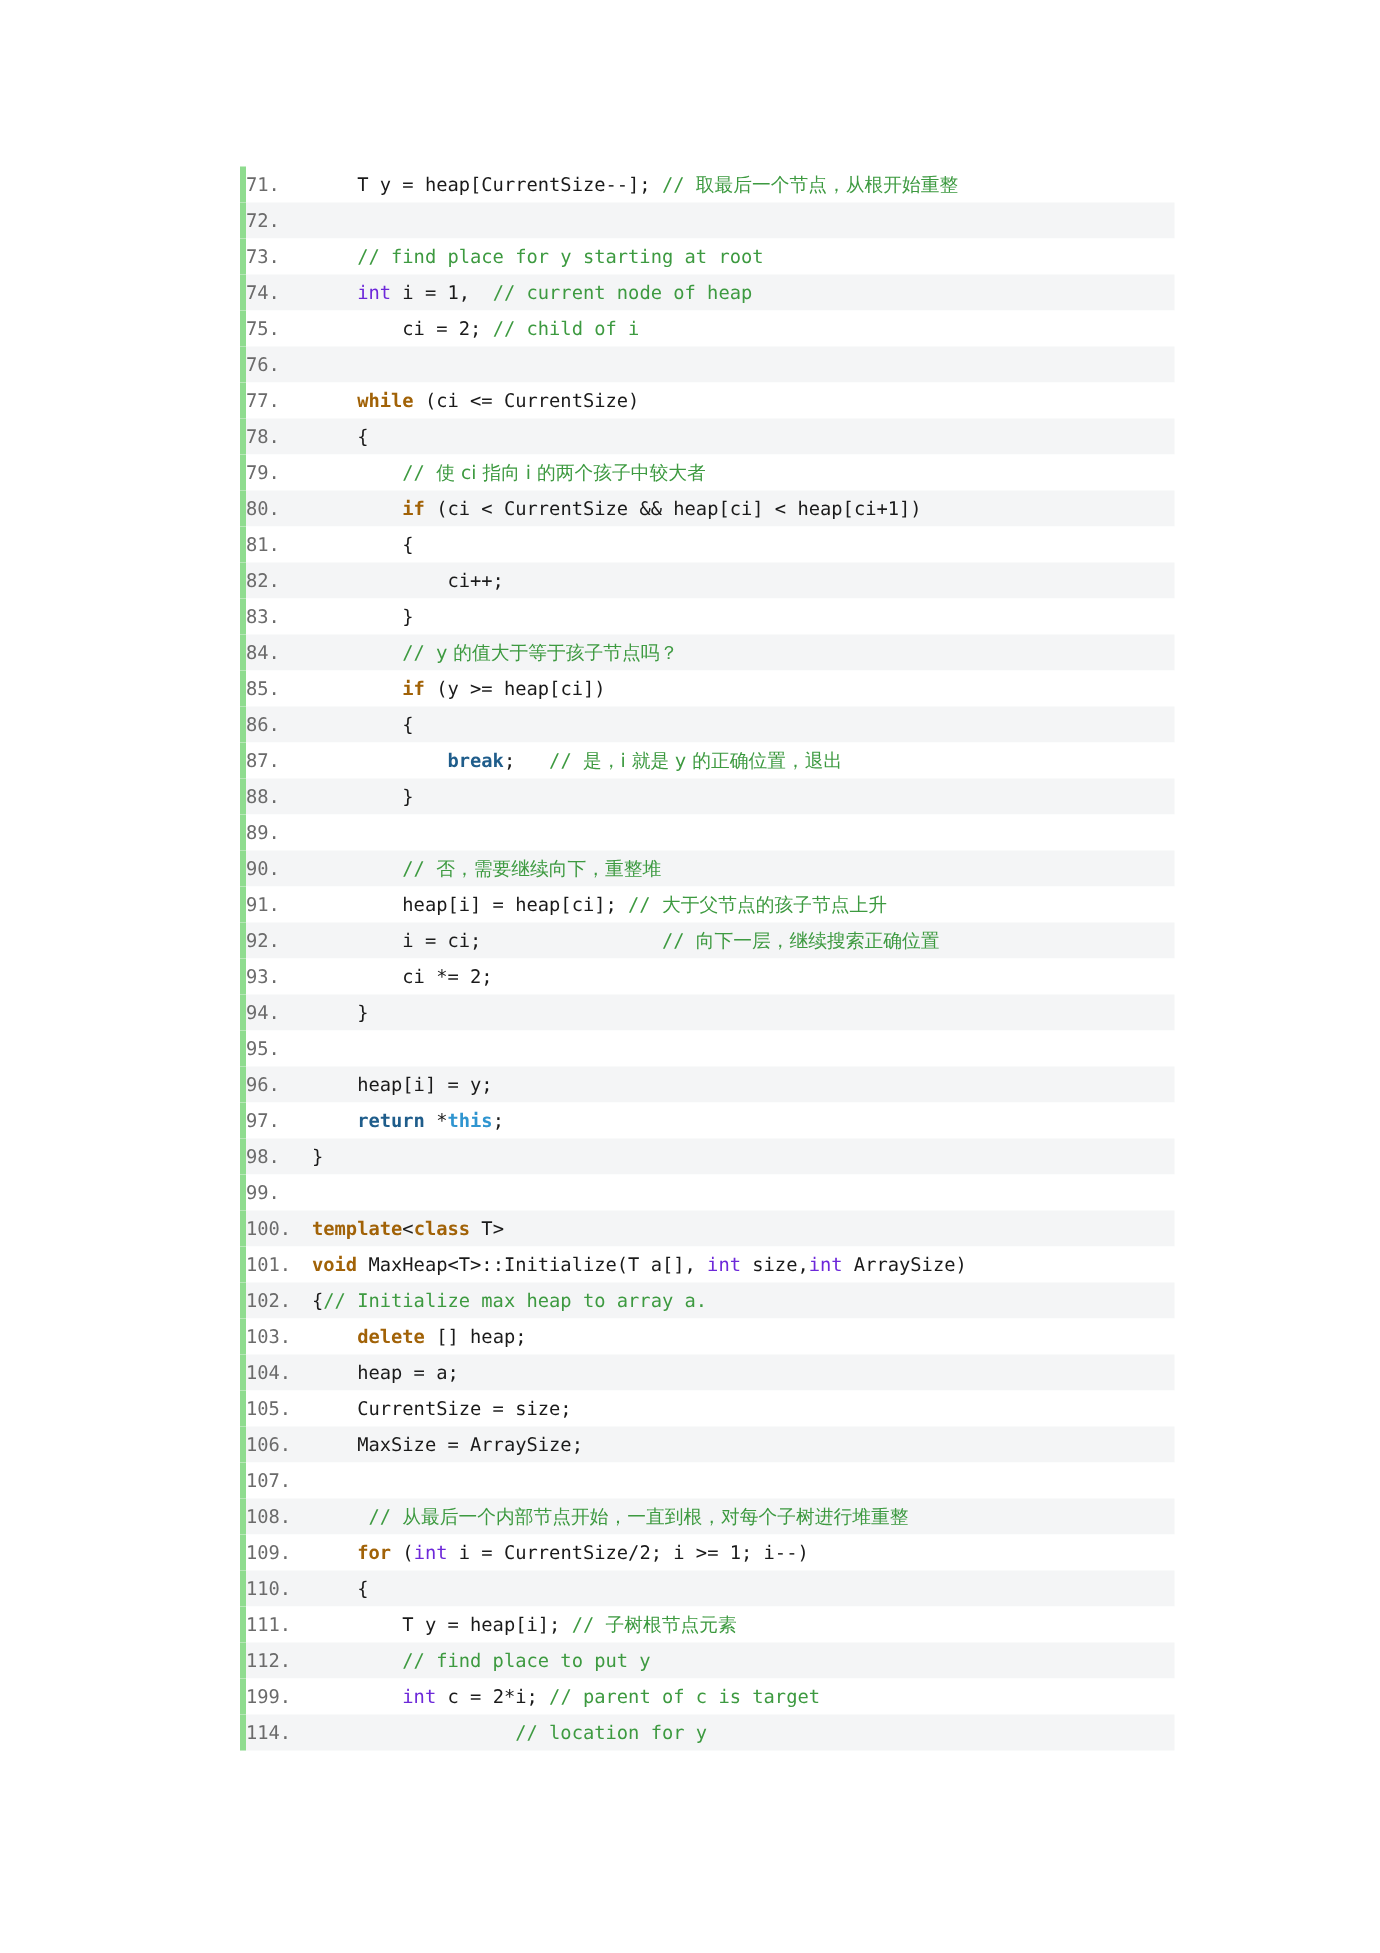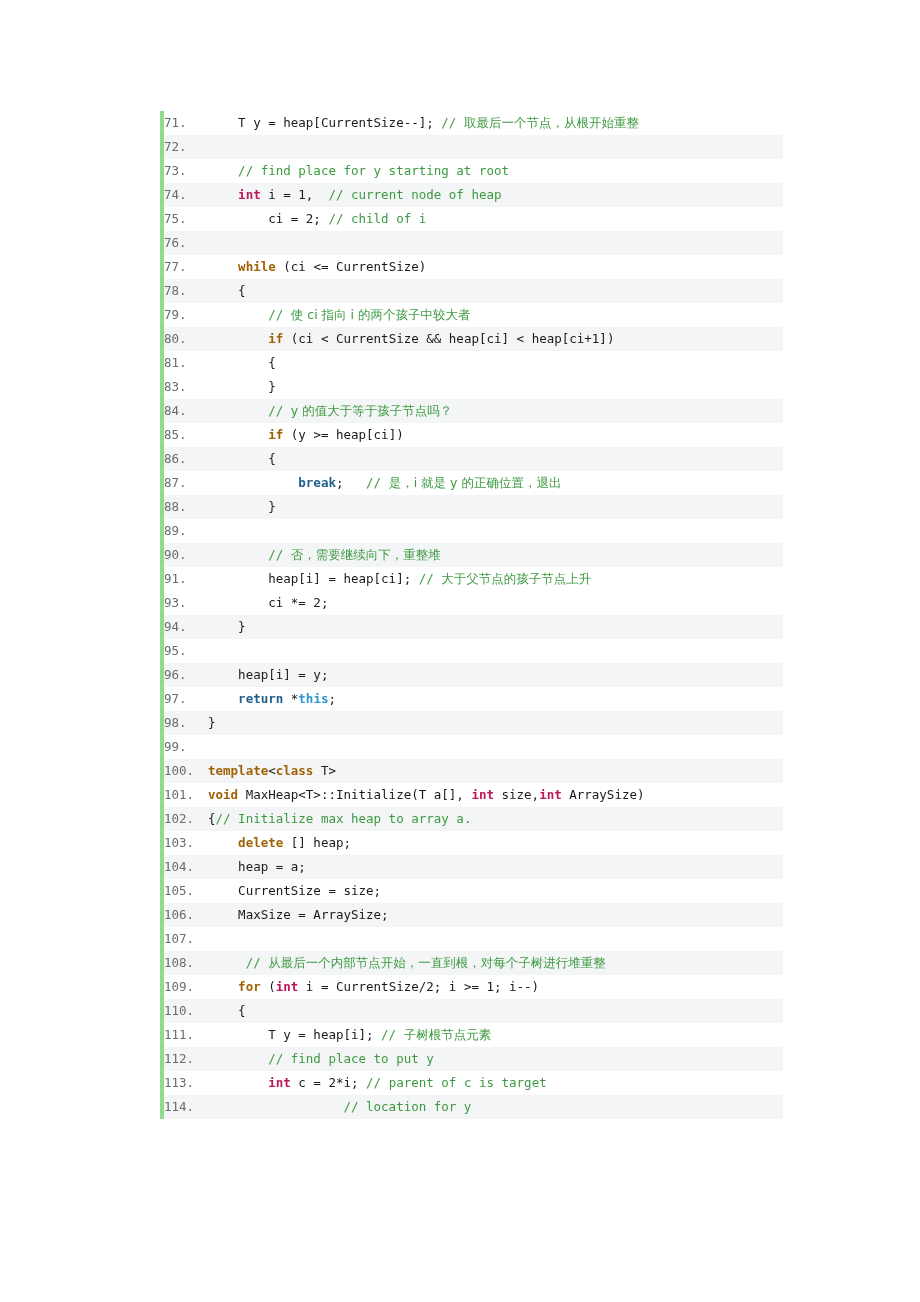--- a/index.html
+++ b/index.html
@@ -47,63 +47,65 @@
     font-size: 12.5px;
     color: #1a1a1a;
     font-family: "DejaVu Sans Mono", "Liberation Mono", monospace;
   }
 
   
   .tok-plain   { color: #1a1a1a; }
   .tok-comment { color: #3d9a40; }
   .tok-cjk     { color: #3d9a40; font-family: "DejaVu Sans", "Liberation Sans", sans-serif; font-size: 12.5px; }
   .tok-kw      { color: #a16207; font-weight: bold; }
-  .tok-kw2     { color: #be185d; font-weight: bold; }
+  .tok-kw2     { color: #6d28d9; font-weight: normal; }
   .tok-kwdark  { color: #1f5d8b; font-weight: bold; }
   .tok-this    { color: #2f95d0; font-weight: bold; }
 </style>
 </head>
 <body>
 
 <div id="code-listing">
     <div class="code-line odd"><span class="line-number">71.</span><span class="line-code"><span class="tok-plain">    T y = heap[CurrentSize--]; </span><span class="tok-comment">// </span><span class="tok-cjk">取最后一个节点，从根开始重整</span></span></div>
     <div class="code-line even"><span class="line-number">72.</span><span class="line-code"><span class="tok-plain"></span></span></div>
     <div class="code-line odd"><span class="line-number">73.</span><span class="line-code"><span class="tok-comment">    // find place for y starting at root</span></span></div>
     <div class="code-line even"><span class="line-number">74.</span><span class="line-code"><span class="tok-plain">    </span><span class="tok-kw2">int</span><span class="tok-plain"> i = 1,  </span><span class="tok-comment">// current node of heap</span></span></div>
     <div class="code-line odd"><span class="line-number">75.</span><span class="line-code"><span class="tok-plain">        ci = 2; </span><span class="tok-comment">// child of i</span></span></div>
     <div class="code-line even"><span class="line-number">76.</span><span class="line-code"><span class="tok-plain"></span></span></div>
     <div class="code-line odd"><span class="line-number">77.</span><span class="line-code"><span class="tok-plain">    </span><span class="tok-kw">while</span><span class="tok-plain"> (ci &lt;= CurrentSize)</span></span></div>
     <div class="code-line even"><span class="line-number">78.</span><span class="line-code"><span class="tok-plain">    {</span></span></div>
     <div class="code-line odd"><span class="line-number">79.</span><span class="line-code"><span class="tok-comment">        // </span><span class="tok-cjk">使 ci 指向 i 的两个孩子中较大者</span></span></div>
     <div class="code-line even"><span class="line-number">80.</span><span class="line-code"><span class="tok-plain">        </span><span class="tok-kw">if</span><span class="tok-plain"> (ci &lt; CurrentSize &amp;&amp; heap[ci] &lt; heap[ci+1])</span></span></div>
     <div class="code-line odd"><span class="line-number">81.</span><span class="line-code"><span class="tok-plain">        {</span></span></div>
+    <div class="code-line even"><span class="line-number">82.</span><span class="line-code"><span class="tok-plain">            ci++;</span></span></div>
     <div class="code-line odd"><span class="line-number">83.</span><span class="line-code"><span class="tok-plain">        }</span></span></div>
     <div class="code-line even"><span class="line-number">84.</span><span class="line-code"><span class="tok-comment">        // </span><span class="tok-cjk">y 的值大于等于孩子节点吗？</span></span></div>
     <div class="code-line odd"><span class="line-number">85.</span><span class="line-code"><span class="tok-plain">        </span><span class="tok-kw">if</span><span class="tok-plain"> (y &gt;= heap[ci])</span></span></div>
     <div class="code-line even"><span class="line-number">86.</span><span class="line-code"><span class="tok-plain">        {</span></span></div>
     <div class="code-line odd"><span class="line-number">87.</span><span class="line-code"><span class="tok-plain">            </span><span class="tok-kwdark">break</span><span class="tok-plain">;   </span><span class="tok-comment">// </span><span class="tok-cjk">是，i 就是 y 的正确位置，退出</span></span></div>
     <div class="code-line even"><span class="line-number">88.</span><span class="line-code"><span class="tok-plain">        }</span></span></div>
     <div class="code-line odd"><span class="line-number">89.</span><span class="line-code"><span class="tok-plain"></span></span></div>
     <div class="code-line even"><span class="line-number">90.</span><span class="line-code"><span class="tok-comment">        // </span><span class="tok-cjk">否，需要继续向下，重整堆</span></span></div>
     <div class="code-line odd"><span class="line-number">91.</span><span class="line-code"><span class="tok-plain">        heap[i] = heap[ci]; </span><span class="tok-comment">// </span><span class="tok-cjk">大于父节点的孩子节点上升</span></span></div>
+    <div class="code-line even"><span class="line-number">92.</span><span class="line-code"><span class="tok-plain">        i = ci;                </span><span class="tok-comment">// </span><span class="tok-cjk">向下一层，继续搜索正确位置</span></span></div>
     <div class="code-line odd"><span class="line-number">93.</span><span class="line-code"><span class="tok-plain">        ci *= 2;</span></span></div>
     <div class="code-line even"><span class="line-number">94.</span><span class="line-code"><span class="tok-plain">    }</span></span></div>
     <div class="code-line odd"><span class="line-number">95.</span><span class="line-code"><span class="tok-plain"></span></span></div>
     <div class="code-line even"><span class="line-number">96.</span><span class="line-code"><span class="tok-plain">    heap[i] = y;</span></span></div>
     <div class="code-line odd"><span class="line-number">97.</span><span class="line-code"><span class="tok-plain">    </span><span class="tok-kwdark">return</span><span class="tok-plain"> *</span><span class="tok-this">this</span><span class="tok-plain">;</span></span></div>
     <div class="code-line even"><span class="line-number">98.</span><span class="line-code"><span class="tok-plain">}</span></span></div>
     <div class="code-line odd"><span class="line-number">99.</span><span class="line-code"><span class="tok-plain"></span></span></div>
     <div class="code-line even"><span class="line-number">100.</span><span class="line-code"><span class="tok-kw">template</span><span class="tok-plain">&lt;</span><span class="tok-kw">class</span><span class="tok-plain"> T&gt;</span></span></div>
     <div class="code-line odd"><span class="line-number">101.</span><span class="line-code"><span class="tok-kw">void</span><span class="tok-plain"> MaxHeap&lt;T&gt;::Initialize(T a[], </span><span class="tok-kw2">int</span><span class="tok-plain"> size,</span><span class="tok-kw2">int</span><span class="tok-plain"> ArraySize)</span></span></div>
     <div class="code-line even"><span class="line-number">102.</span><span class="line-code"><span class="tok-plain">{</span><span class="tok-comment">// Initialize max heap to array a.</span></span></div>
     <div class="code-line odd"><span class="line-number">103.</span><span class="line-code"><span class="tok-plain">    </span><span class="tok-kw">delete</span><span class="tok-plain"> [] heap;</span></span></div>
     <div class="code-line even"><span class="line-number">104.</span><span class="line-code"><span class="tok-plain">    heap = a;</span></span></div>
     <div class="code-line odd"><span class="line-number">105.</span><span class="line-code"><span class="tok-plain">    CurrentSize = size;</span></span></div>
     <div class="code-line even"><span class="line-number">106.</span><span class="line-code"><span class="tok-plain">    MaxSize = ArraySize;</span></span></div>
     <div class="code-line odd"><span class="line-number">107.</span><span class="line-code"><span class="tok-plain"></span></span></div>
     <div class="code-line even"><span class="line-number">108.</span><span class="line-code"><span class="tok-comment">     // </span><span class="tok-cjk">从最后一个内部节点开始，一直到根，对每个子树进行堆重整</span></span></div>
     <div class="code-line odd"><span class="line-number">109.</span><span class="line-code"><span class="tok-plain">    </span><span class="tok-kw">for</span><span class="tok-plain"> (</span><span class="tok-kw2">int</span><span class="tok-plain"> i = CurrentSize/2; i &gt;= 1; i--)</span></span></div>
     <div class="code-line even"><span class="line-number">110.</span><span class="line-code"><span class="tok-plain">    {</span></span></div>
     <div class="code-line odd"><span class="line-number">111.</span><span class="line-code"><span class="tok-plain">        T y = heap[i]; </span><span class="tok-comment">// </span><span class="tok-cjk">子树根节点元素</span></span></div>
     <div class="code-line even"><span class="line-number">112.</span><span class="line-code"><span class="tok-comment">        // find place to put y</span></span></div>
-    <div class="code-line odd"><span class="line-number">113.</span><span class="line-code"><span class="tok-plain">        </span><span class="tok-kw2">int</span><span class="tok-plain"> c = 2*i; </span><span class="tok-comment">// parent of c is target</span></span></div>
+    <div class="code-line odd"><span class="line-number">199.</span><span class="line-code"><span class="tok-plain">        </span><span class="tok-kw2">int</span><span class="tok-plain"> c = 2*i; </span><span class="tok-comment">// parent of c is target</span></span></div>
     <div class="code-line even"><span class="line-number">114.</span><span class="line-code"><span class="tok-comment">                  // location for y</span></span></div>
   </div>
 
 </body></html>

